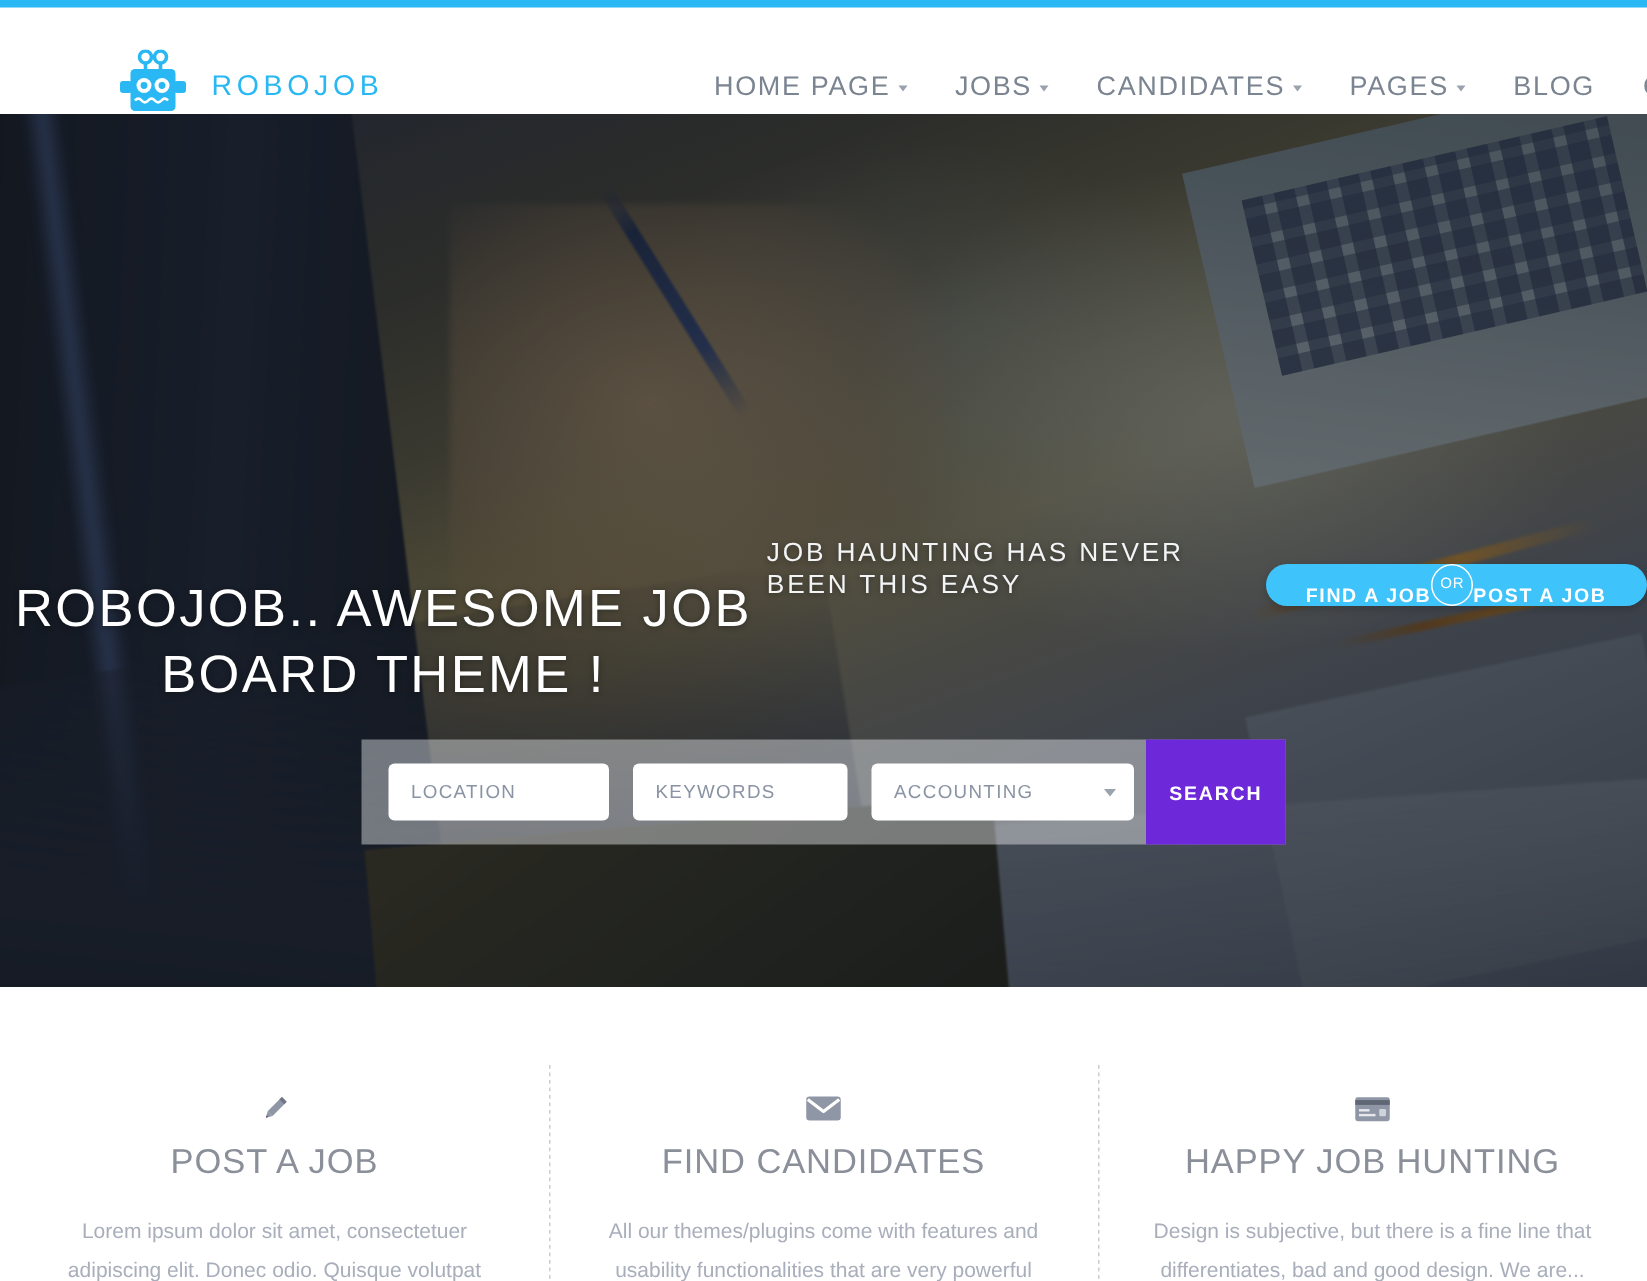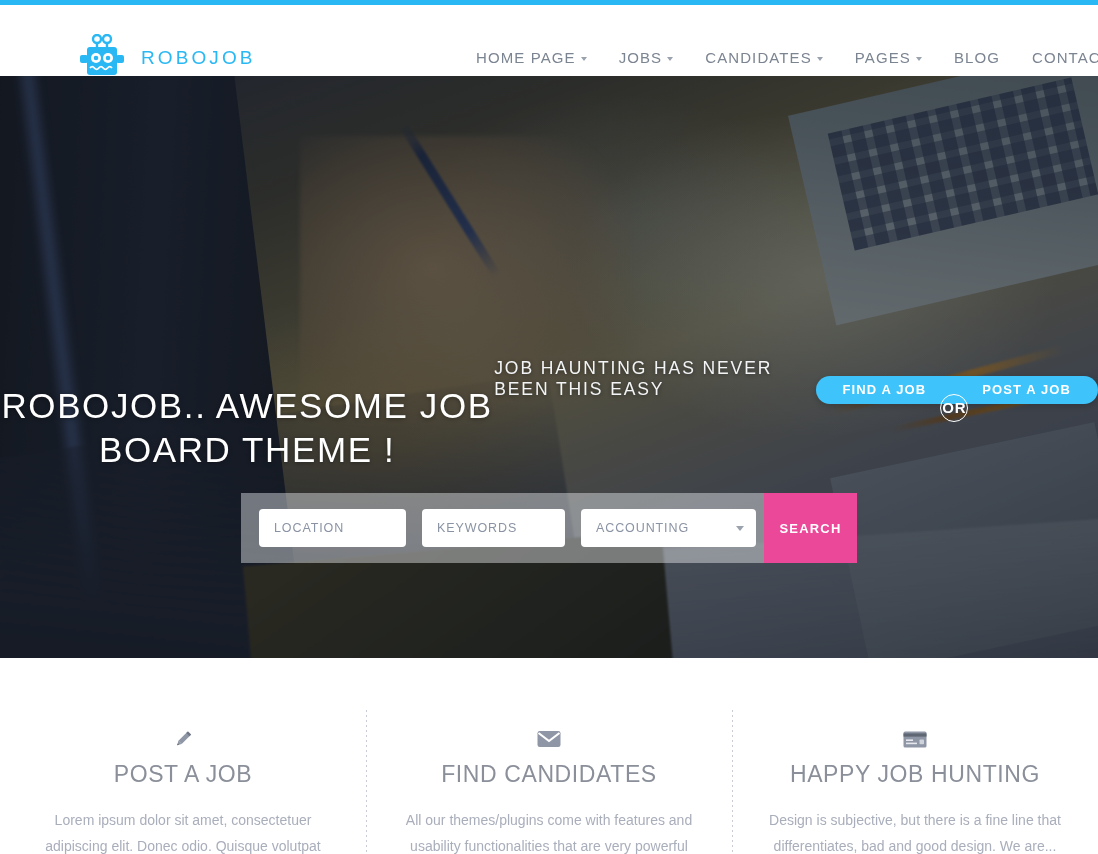--- a/index.html
+++ b/index.html
@@ -63,21 +63,21 @@
     display: flex;
     align-items: center;
     gap: 0;
   }
 
   .nav-item {
     display: flex;
     align-items: center;
     gap: 5px;
     color: #7b8491;
-    font-size: 15px;
+    font-size: 18px;
     letter-spacing: 1.1px;
     padding: 0 16px;
     cursor: pointer;
     white-space: nowrap;
   }
 
   .caret {
     width: 0; height: 0;
     border-left: 3.5px solid transparent;
     border-right: 3.5px solid transparent;
@@ -282,44 +282,43 @@
     text-shadow: 0 1px 4px rgba(0,0,0,0.4);
   }
 
   
   .cta {
     margin-top: 45px;
     height: 28px;
     background: #3fc3fb;
     border-radius: 23px;
     display: flex;
-    align-items: center;
+    align-items: flex-end;
     padding: 0 27px;
-    gap: 14px;
     cursor: pointer;
     box-shadow: 0 2px 6px rgba(0,0,0,0.18);
   }
   .cta-label {
     color: #ffffff;
     font-size: 13px;
     letter-spacing: 1.1px;
     font-weight: 700;
     white-space: nowrap;
   }
   .cta-or {
     width: 28px; height: 28px;
     border: 1.6px solid #ffffff;
     border-radius: 50%;
     display: flex;
     align-items: center;
     justify-content: center;
     color: #ffffff;
-    font-size: 15px;
+    font-size: 10px;
     letter-spacing: 0.6px;
-    font-weight: 700;
+    font-weight: 400;
     margin-top: 36px;
   }
 
   
   .searchbar {
     position: absolute;
     left: 241px;
     top: 417px;
     width: 616px;
     height: 70px;
@@ -369,21 +368,21 @@
     border-left: 4px solid transparent;
     border-right: 4px solid transparent;
     border-top: 5px solid #9aa2ad;
   }
 
   .search-btn {
     position: absolute;
     right: 0; top: 0;
     width: 93px;
     height: 70px;
-    background: #ec4899;
+    background: #6d28d9;
     color: #ffffff;
     font-size: 13px;
     letter-spacing: 1.2px;
     font-weight: 700;
     display: flex;
     align-items: center;
     justify-content: center;
     cursor: pointer;
     border: none;
     font-family: "Liberation Sans", sans-serif;

